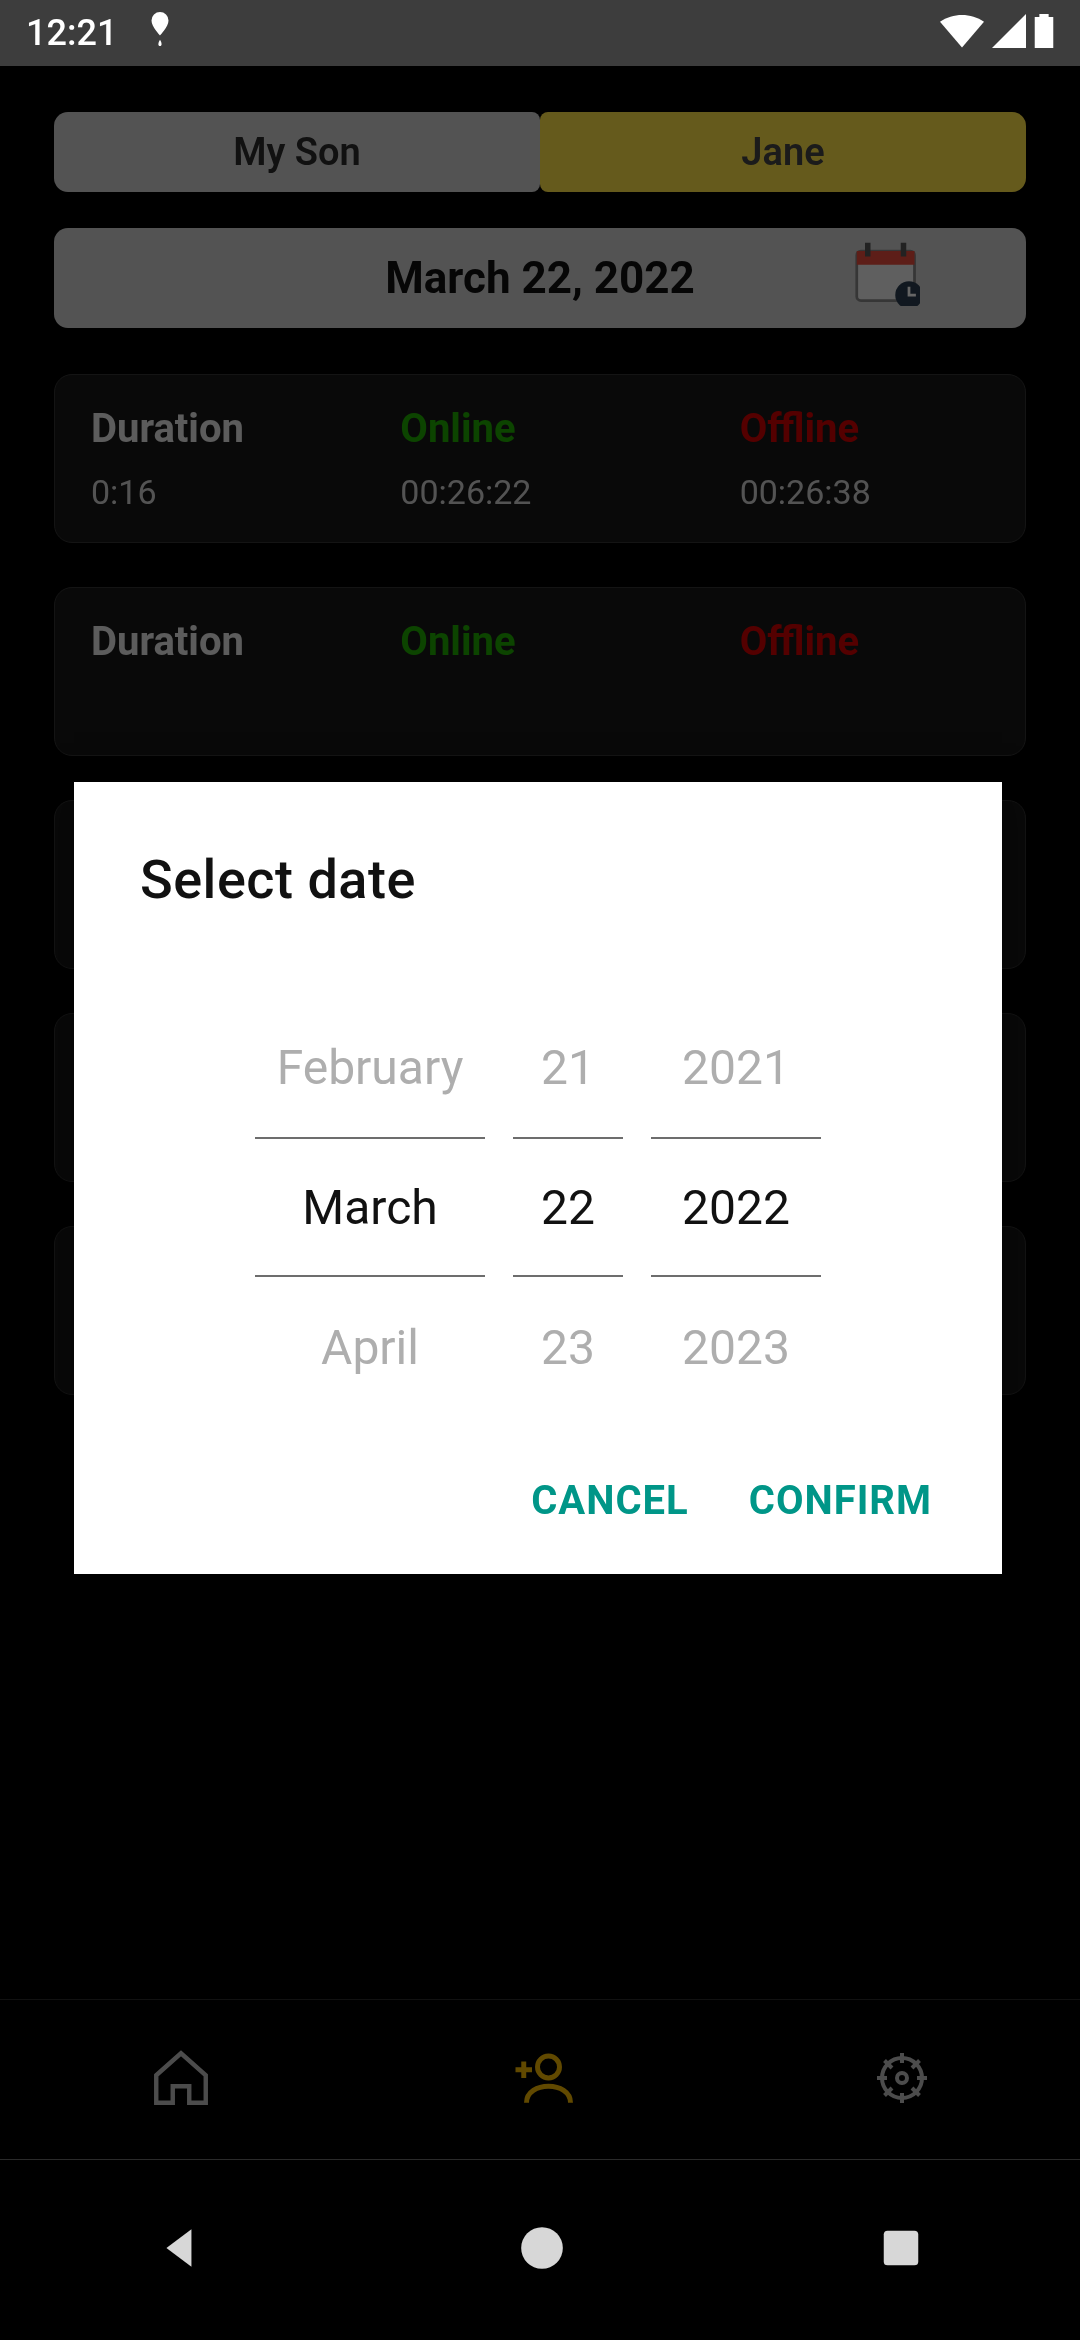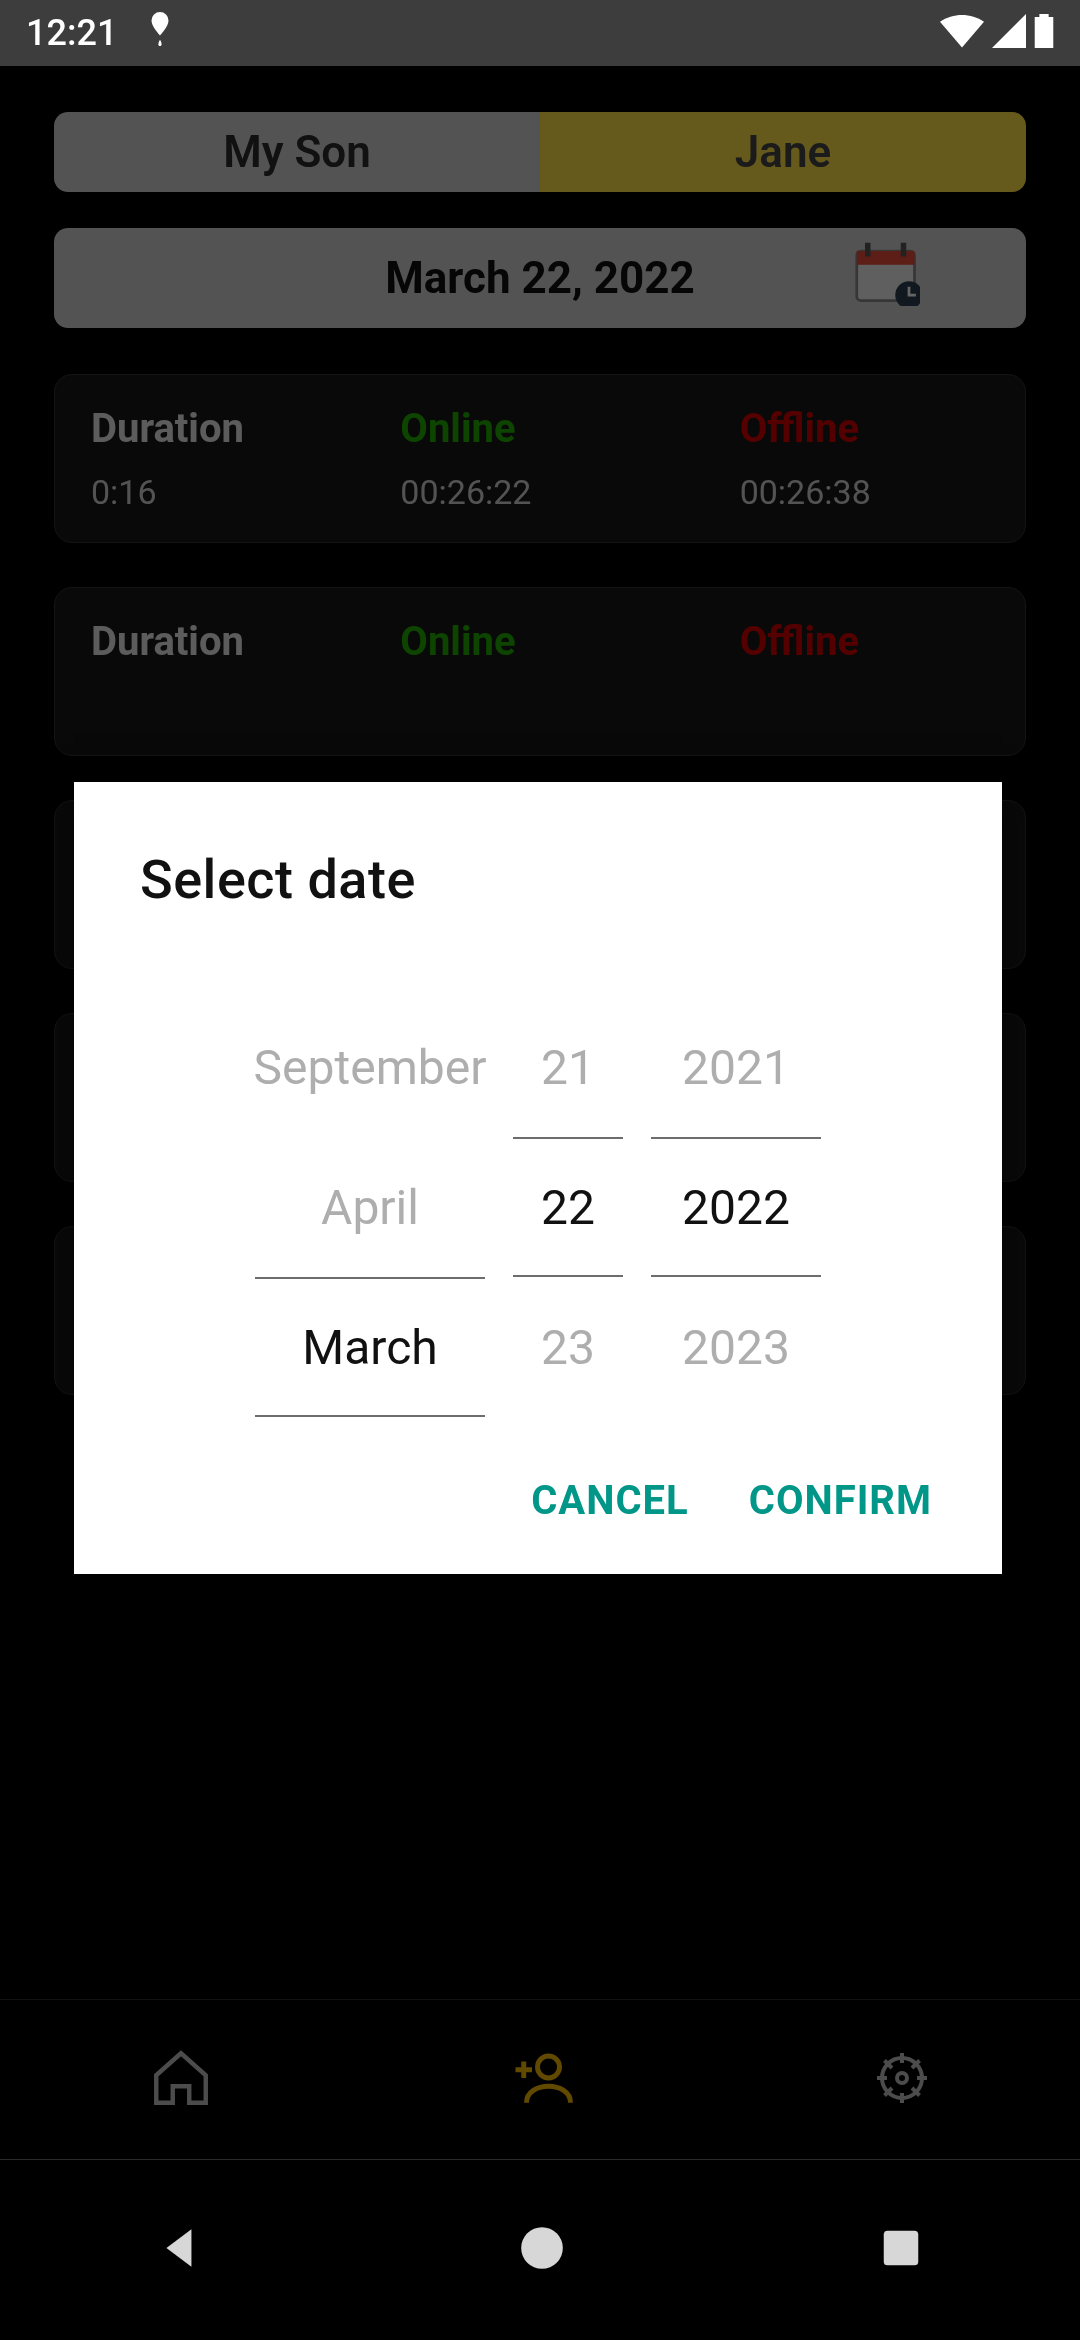--- a/index.html
+++ b/index.html
@@ -40,22 +40,23 @@
     height:80px;
     border-radius:14px;
     overflow:hidden;
     margin-bottom:36px;
   }
   .tab {
     flex:1;
     display:flex;
     align-items:center;
     justify-content:center;
-    font-size:44px;
+    font-size:38px;
     font-weight:600;
+    border-radius:8px;
   }
   .tab.inactive { background:#cfcfcf; color:#2b2b2b; }
   .tab.active { background:#fde047; color:#444; }
   
   .date-bar {
     height:100px;
     background:#cfcfcf;
     border-radius:14px;
     display:flex;
     align-items:center;
@@ -303,23 +304,23 @@
         </svg>
     </span>
   </div>
 
   <div class="dim"></div>
 
   <div class="dialog">
     <div class="dialog-title">Select date</div>
     <div class="picker">
       <div class="pcol month">
-        <div class="pcell faded">September</div>
+        <div class="pcell faded">February</div>
+        <div class="pcell current">March</div>
         <div class="pcell faded">April</div>
-        <div class="pcell current">March</div>
       </div>
       <div class="pcol day">
         <div class="pcell faded">21</div>
         <div class="pcell current">22</div>
         <div class="pcell faded">23</div>
       </div>
       <div class="pcol year">
         <div class="pcell faded">2021</div>
         <div class="pcell current">2022</div>
         <div class="pcell faded">2023</div>

